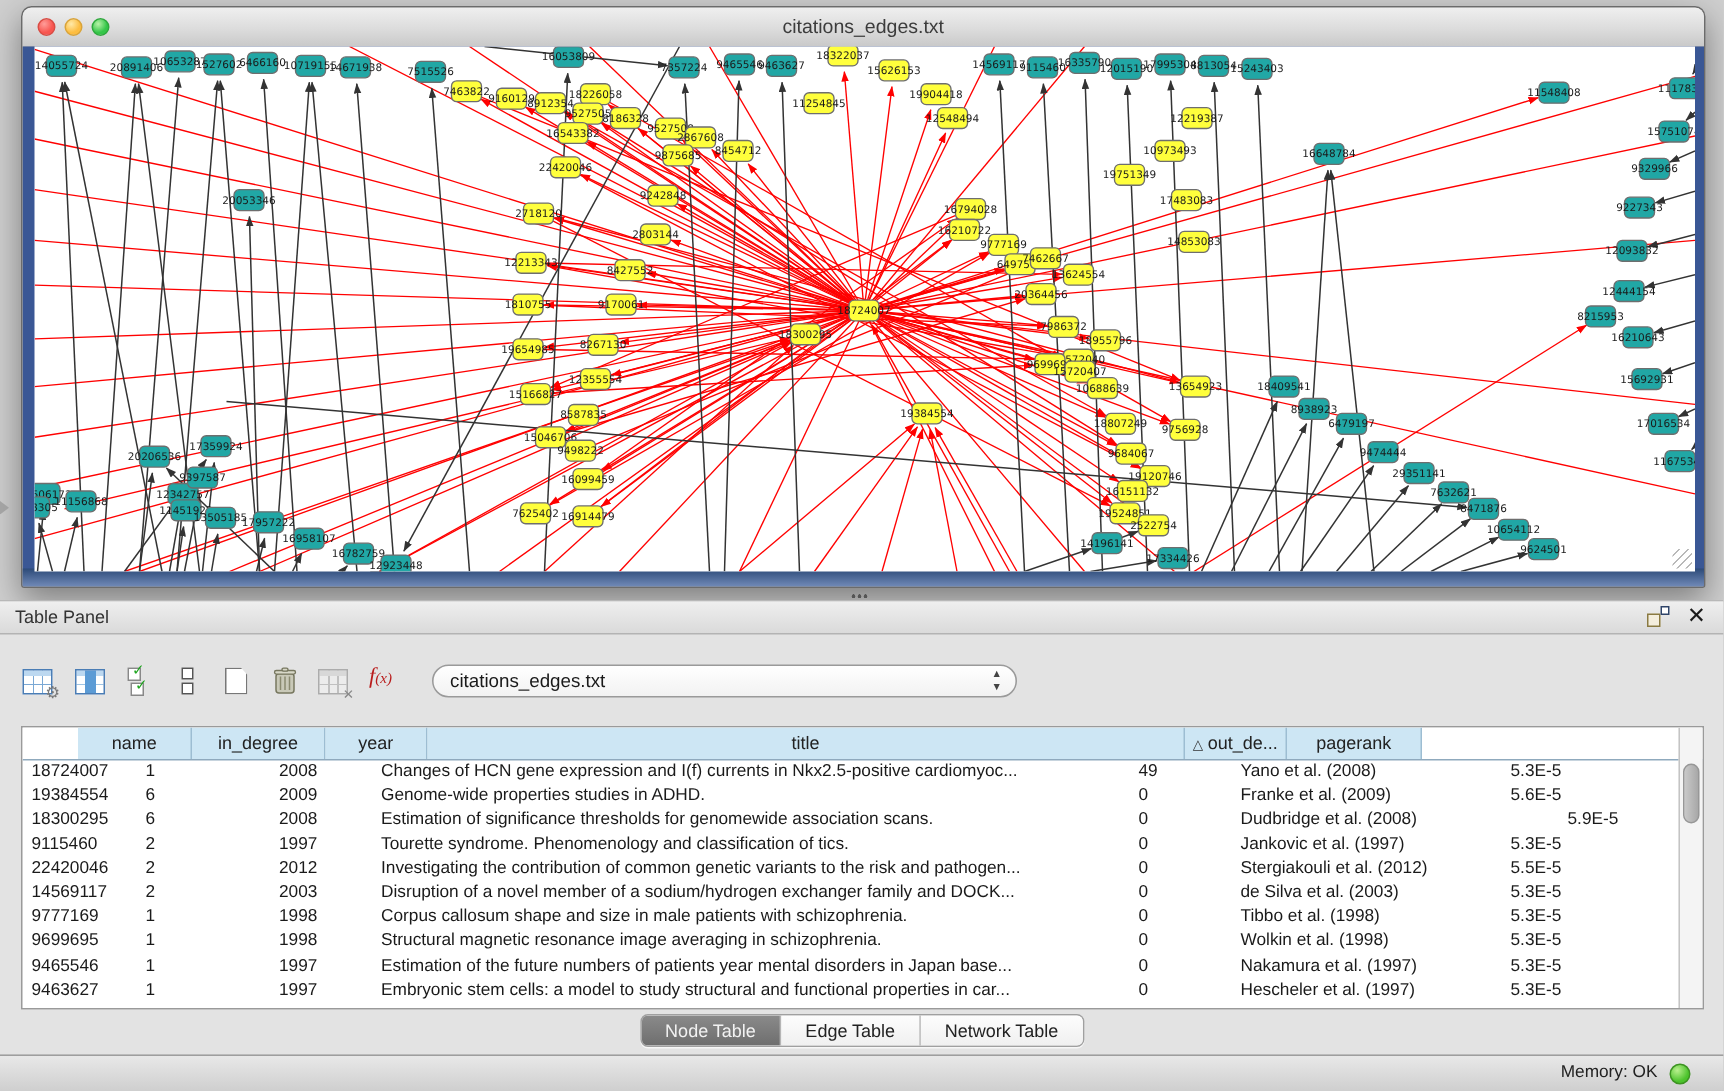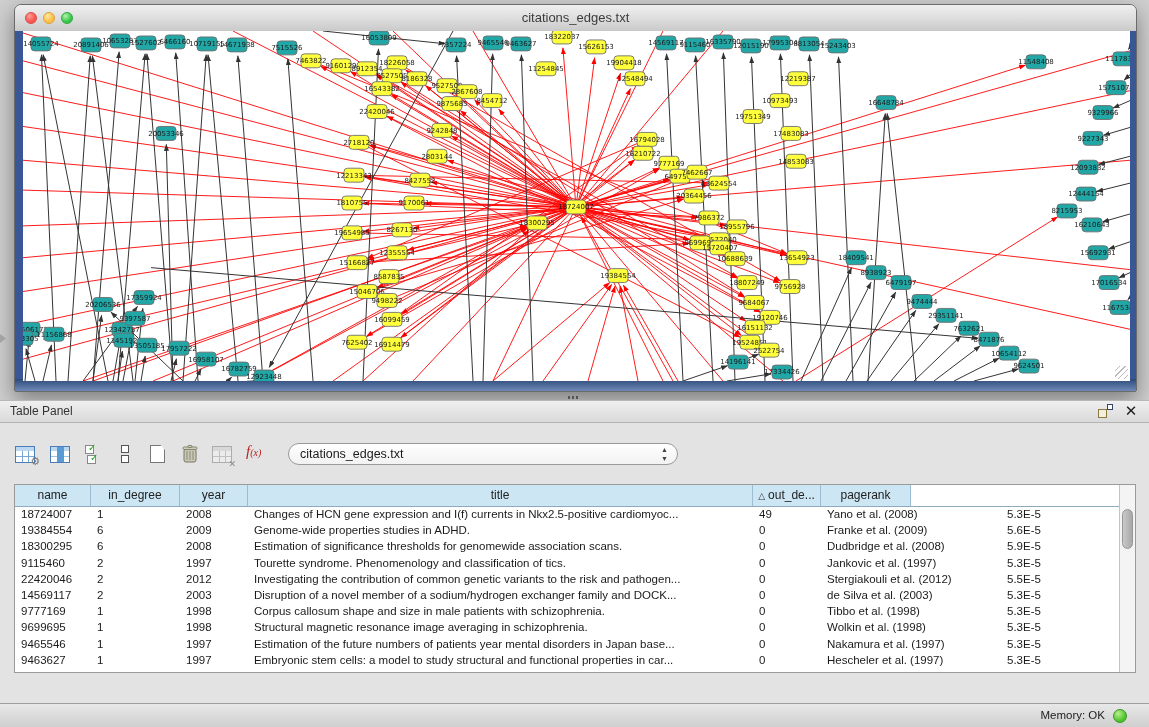--- a/index.html
+++ b/index.html
@@ -106,21 +106,21 @@
     background:linear-gradient(180deg,#ffffff,#f2f2f2);
     border:1px solid #9a9a9a;border-radius:11px;box-sizing:border-box;cursor:pointer;
   }
   #table-select .val{position:absolute;left:11px;top:0;line-height:20px;font-size:12.5px;color:#1a1a1a;}
   #table-select .arrows{position:absolute;right:9px;top:1px;font-size:7px;color:#444;line-height:9px;text-align:center;}
   
   #tbl{
     position:absolute;left:14px;top:83px;width:1122px;height:189px;
     background:#fff;border:1px solid #9a9a9a;box-sizing:border-box;overflow:hidden;
   }
-  #thead{display:flex;height:21px;background:#fff;border-bottom:1px solid #8fa9bd;}
+  #thead{display:flex;height:21px;background:#fff;border-bottom:1px solid #8fa9bd;padding-left:37px;}
   .th{
     flex:0 0 auto;box-sizing:border-box;height:21px;line-height:20px;
     background:#cde6f4;border-right:1px solid #9dbdd2;
     text-align:center;font-size:12px;color:#222;cursor:pointer;overflow:hidden;white-space:nowrap;
   }
   .th .sort{font-size:9px;margin-right:3px;color:#333;}
   #tbody{position:absolute;left:0;top:21px;right:16px;bottom:0;overflow:hidden;}
   .tr{display:flex;height:16.2px;cursor:default;}
   .td{
     flex:0 0 auto;box-sizing:border-box;padding:0 0 0 6px;
@@ -941,21 +941,21 @@
           <div class="td" style="width: 180px;">Franke et al. (2009)</div>
           <div class="td" style="width: 90px;">5.6E-5</div>
         </div>
         <div class="tr">
           <div class="td" style="width: 76px;">18300295</div>
           <div class="td" style="width: 89px;">6</div>
           <div class="td" style="width: 68px;">2008</div>
           <div class="td" style="width: 505px;">Estimation of significance thresholds for genomewide association scans.</div>
           <div class="td" style="width: 68px;">0</div>
           <div class="td" style="width: 180px;">Dudbridge et al. (2008)</div>
-          <div class="td" style="width: 90px;">5.9E-5</div>
+          <div class="td" style="width: 90px; margin-left: 38px;">5.9E-5</div>
         </div>
         <div class="tr">
           <div class="td" style="width: 76px;">9115460</div>
           <div class="td" style="width: 89px;">2</div>
           <div class="td" style="width: 68px;">1997</div>
           <div class="td" style="width: 505px;">Tourette syndrome. Phenomenology and classification of tics.</div>
           <div class="td" style="width: 68px;">0</div>
           <div class="td" style="width: 180px;">Jankovic et al. (1997)</div>
           <div class="td" style="width: 90px;">5.3E-5</div>
         </div>
@@ -1012,18 +1012,23 @@
           <div class="td" style="width: 68px;">0</div>
           <div class="td" style="width: 180px;">Hescheler et al. (1997)</div>
           <div class="td" style="width: 90px;">5.3E-5</div>
         </div>
       </div>
     <div id="vscroll">
       <div id="vthumb"></div>
     </div>
   </div>
 
+  <div id="tabs">
+      <div class="tab sel">Node Table</div>
+      <div class="tab">Edge Table</div>
+      <div class="tab">Network Table</div>
+    </div>
 </div>
 
 <div id="status-bar">
   <div id="memory-label">Memory: OK</div>
   <div id="memory-led"></div>
 </div>
 
 </body></html>

